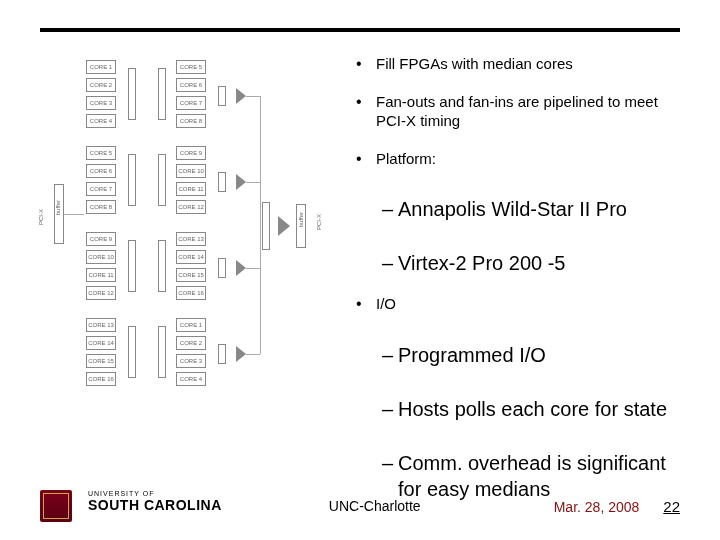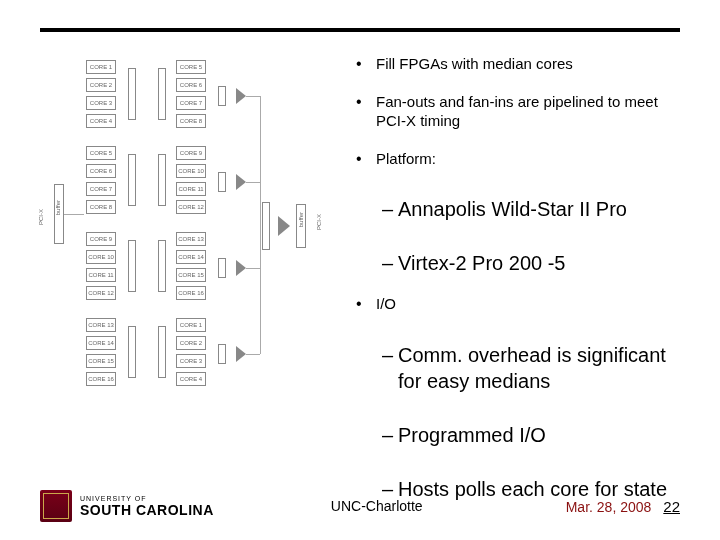--- a/index.html
+++ b/index.html
@@ -11,28 +11,28 @@
   .diagram { flex: 0 0 300px; height: 340px; border: 0 solid #ddd; position: relative; }
   .bullets { flex: 1; font-size: 15px; line-height: 1.3; }
   ul.main { list-style: none; }
   ul.main > li { position: relative; padding-left: 24px; margin-bottom: 18px; }
   ul.main > li::before { content: "•"; position: absolute; left: 4px; top: 0; font-size: 16px; }
   ul.sub { list-style: none; margin-top: 4px; }
   ul.sub > li { position: relative; padding-left: 22px; font-size: 20px; margin-bottom: 2px; margin-top: 28px; }
   ul.sub > li::before { content: "–"; position: absolute; left: 6px; top: 0; }
   .extra-sub { margin-top: 12px; }
   .footer { position: absolute; bottom: 18px; left: 0; right: 0; display: flex; align-items: center; justify-content: space-between; padding: 0 40px; }
-  .logo { display: flex; align-items: center; gap: 8px; }
+  .logo { display: flex; gap: 16px; }
   .logo-mark { width: 32px; height: 32px; background: linear-gradient(#7a0019, #5a0013); border-radius: 2px; position: relative; }
   .logo-mark::after { content: ""; position: absolute; inset: 3px; border: 1px solid #caa84a; }
   .logo-text { font-size: 9px; letter-spacing: 0.5px; color: #000; }
   .logo-text .u { font-size: 7px; letter-spacing: 1px; }
   .logo-text .sc { font-weight: 700; font-size: 14px; letter-spacing: 0.5px; }
   .footer-mid { font-size: 14px; color: #000; }
-  .footer-right { display: flex; align-items: baseline; gap: 12px; padding-left: 26px; }
+  .footer-right { display: flex; align-items: baseline; gap: 24px; padding-left: 26px; }
   .date { font-size: 14px; color: #8a1010; }
   .pagenum { font-size: 15px; color: #000; text-decoration: underline; }
   
   .dg { position: absolute; inset: 0; }
   .box { position: absolute; background: #fff; border: 1px solid #888; font-size: 6px; color: #666; display: flex; align-items: center; justify-content: center; text-align: center; line-height: 1; }
   .vlabel { writing-mode: vertical-rl; transform: rotate(180deg); font-size: 6px; color: #666; position: absolute; }
   .vbox { position: absolute; background: #fff; border: 1px solid #888; }
   .tri { position: absolute; width: 0; height: 0; border-style: solid; }
   .line { position: absolute; background: #aaa; }
 </style>
@@ -130,26 +130,26 @@
         <li><span>Fan-outs and fan-ins are pipelined to meet PCI-X timing</span></li>
         <li>
           <span>Platform:</span>
           <ul class="sub">
             <li><span>Annapolis Wild-Star II Pro</span></li>
             <li><span>Virtex-2 Pro 200 -5</span></li>
           </ul>
         </li>
         <li>
           <span>I/O</span>
-          <ul class="sub extra-sub">
-            <li><span>Comm. overhead is significant for easy medians</span></li>
-          </ul>
           <ul class="sub">
             <li><span>Programmed I/O</span></li>
             <li><span>Hosts polls each core for state</span></li>
+          </ul>
+          <ul class="sub extra-sub">
+            <li><span>Comm. overhead is significant for easy medians</span></li>
           </ul>
         </li>
       </ul>
     </div>
   </div>
 
   <div class="footer">
     <div class="logo">
       <div class="logo-mark"></div>
       <div class="logo-text">

